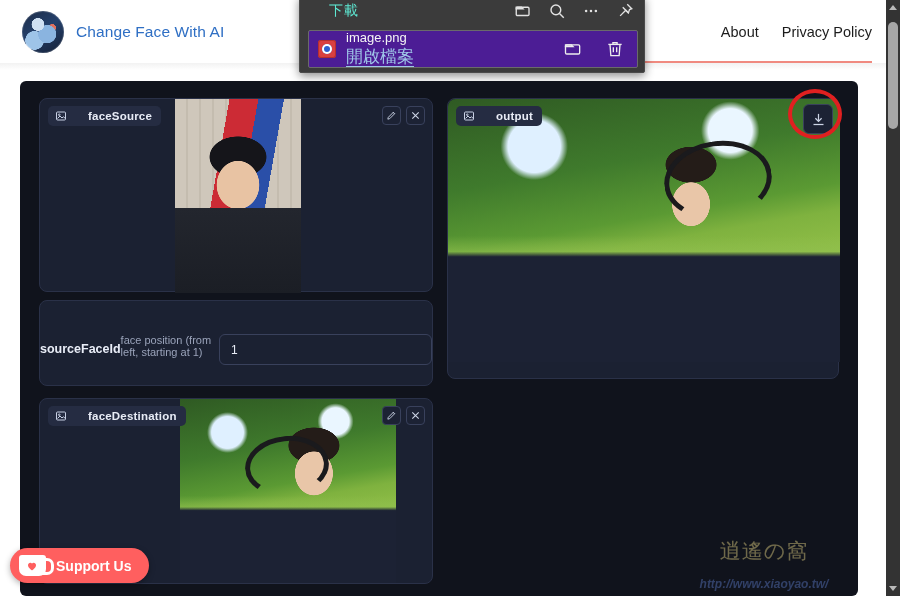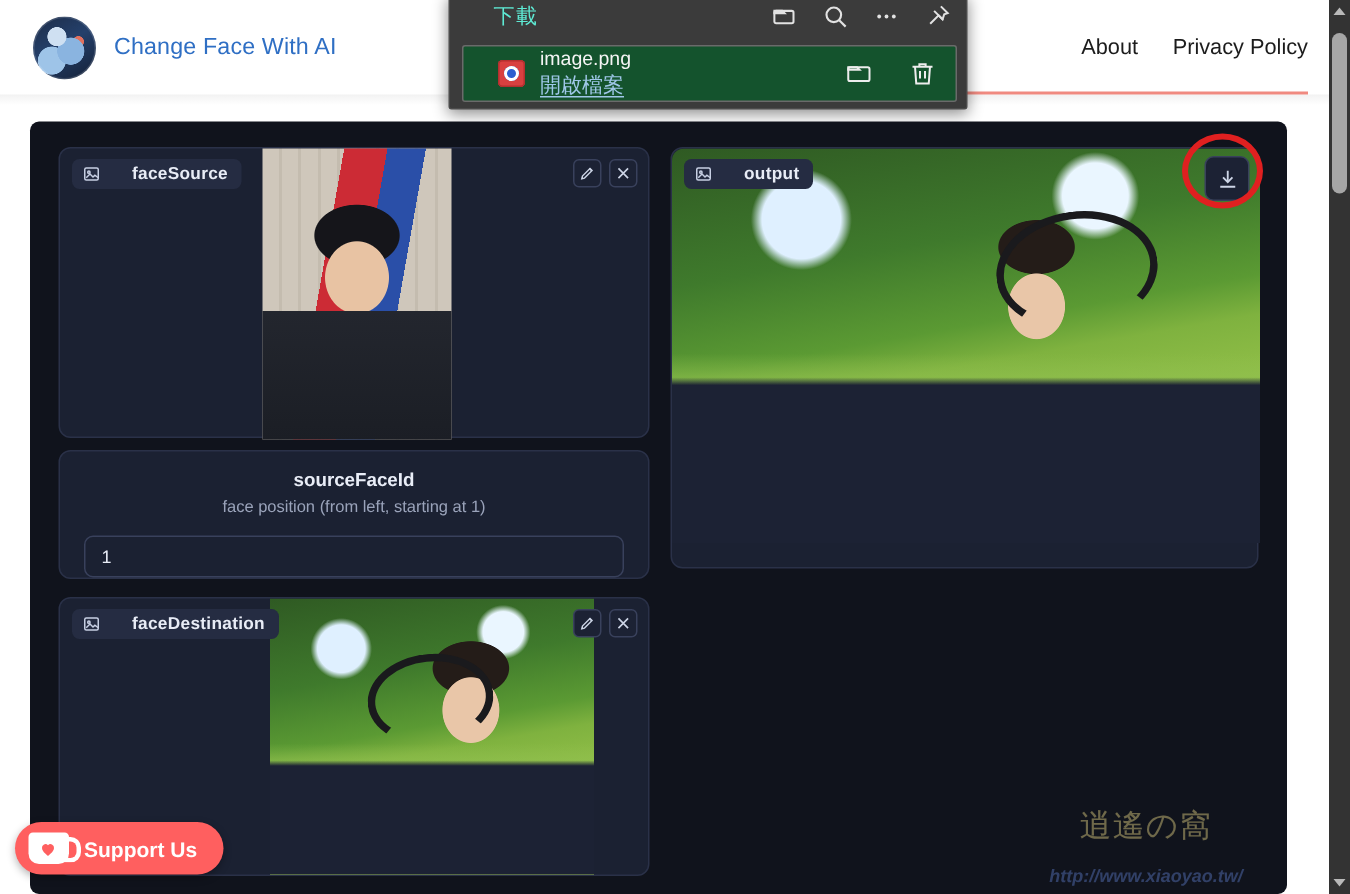--- a/index.html
+++ b/index.html
@@ -49,36 +49,36 @@
     background:#3b3b3b; border:1px solid #4b4b4b; border-radius: 2px;
     box-shadow: 0 3px 10px rgba(0,0,0,.45);
     color:#e9e9e9;
   }
   .dl-head { height: 28px; display:flex; align-items:center; padding: 0 10px 0 14px; }
   .dl-title { font-size: 14px; color:#5eead4; letter-spacing: 1px; margin-left: 15px; }
   .dl-tools { margin-left:auto; display:flex; align-items:center; gap: 16px; }
   .dl-tools .ic { width:18px; height:18px; color:#e2e2e2; display:block; cursor:pointer; }
   .dl-item {
     position:absolute; left: 8px; top: 33px; width: 330px; height: 38px;
-    background:#14532d; border:1px solid #6a6a6a; border-radius:2px;
-    display:flex; align-items:center; padding: 0 12px 0 23px;
+    background:#4c1d95; border:1px solid #6a6a6a; border-radius:2px;
+    display:flex; align-items:center; padding: 0 12px 0 9px;
   }
   .file-thumb {
     width:18px; height:18px; flex:0 0 auto; position:relative;
     background:#d94040; border-radius:3px;
     box-shadow: inset 0 0 0 1px #b52f2f;
   }
   .file-thumb::after{
     content:""; position:absolute; left:4px; top:4px; width:10px; height:10px;
     border-radius:50%; background:#2d5fd0; box-shadow: inset 0 0 0 2px #ffffff;
   }
   .file-meta { margin-left: 10px; line-height: 1.12; }
   .file-name { font-size: 13px; color:#f5f5f5; }
   .file-link {
-    font-size: 14px; color:#9fc7e8; border-bottom:1px solid #9fc7e8;
+    font-size: 17px; color:#9fc7e8; border-bottom:1px solid #9fc7e8;
     display:inline-block; margin-top:2px; cursor:pointer;text-align:center;
   }
   .dl-actions { margin-left:auto; display:flex; align-items:center; gap: 22px; }
   .dl-actions .ic { width:20px; height:20px; color:#ededed; cursor:pointer; }
 
   
   .scrollbar {
     position:absolute; right:0; top:0; width:14px; height:596px; background:#333333;
   }
   .sb-arrow { width:14px; height:15px; display:flex; align-items:center; justify-content:center; cursor:pointer; }
@@ -148,21 +148,21 @@
       linear-gradient(170deg,#2f5a23 0%, #3f7a2c 28%, #5b9a33 46%, #7fb23f 54%, #96c24a 70%, #b2d469 100%);
   }
   .headphone {
     position:absolute; border: 5px solid #1a1a1d; border-bottom-color: transparent;
     border-radius: 50%;
   }
 
   
   .field-card {
     position:absolute; background:#1b2132; border:1px solid #2a3148; border-radius:8px;
-    display:flex; flex-direction:column; align-items:center;
+    display:flex; flex-direction:row; align-items:center;
   }
   .field-title { font-size: 12.5px; font-weight:bold; color:#e9edf7; margin-top: 12px; }
   .field-sub { font-size: 11px; color:#9aa3ba; margin-top: 5px; }
   .field-input {
     margin-top: 13px; width: 92%; height: 31px; border-radius:6px;
     background:#1b2132; border:1px solid #39415c;
     color:#e8ecf6; font-size: 12px; padding: 0 11px; outline:none;
     font-family:"Liberation Sans", sans-serif;
   }
 

